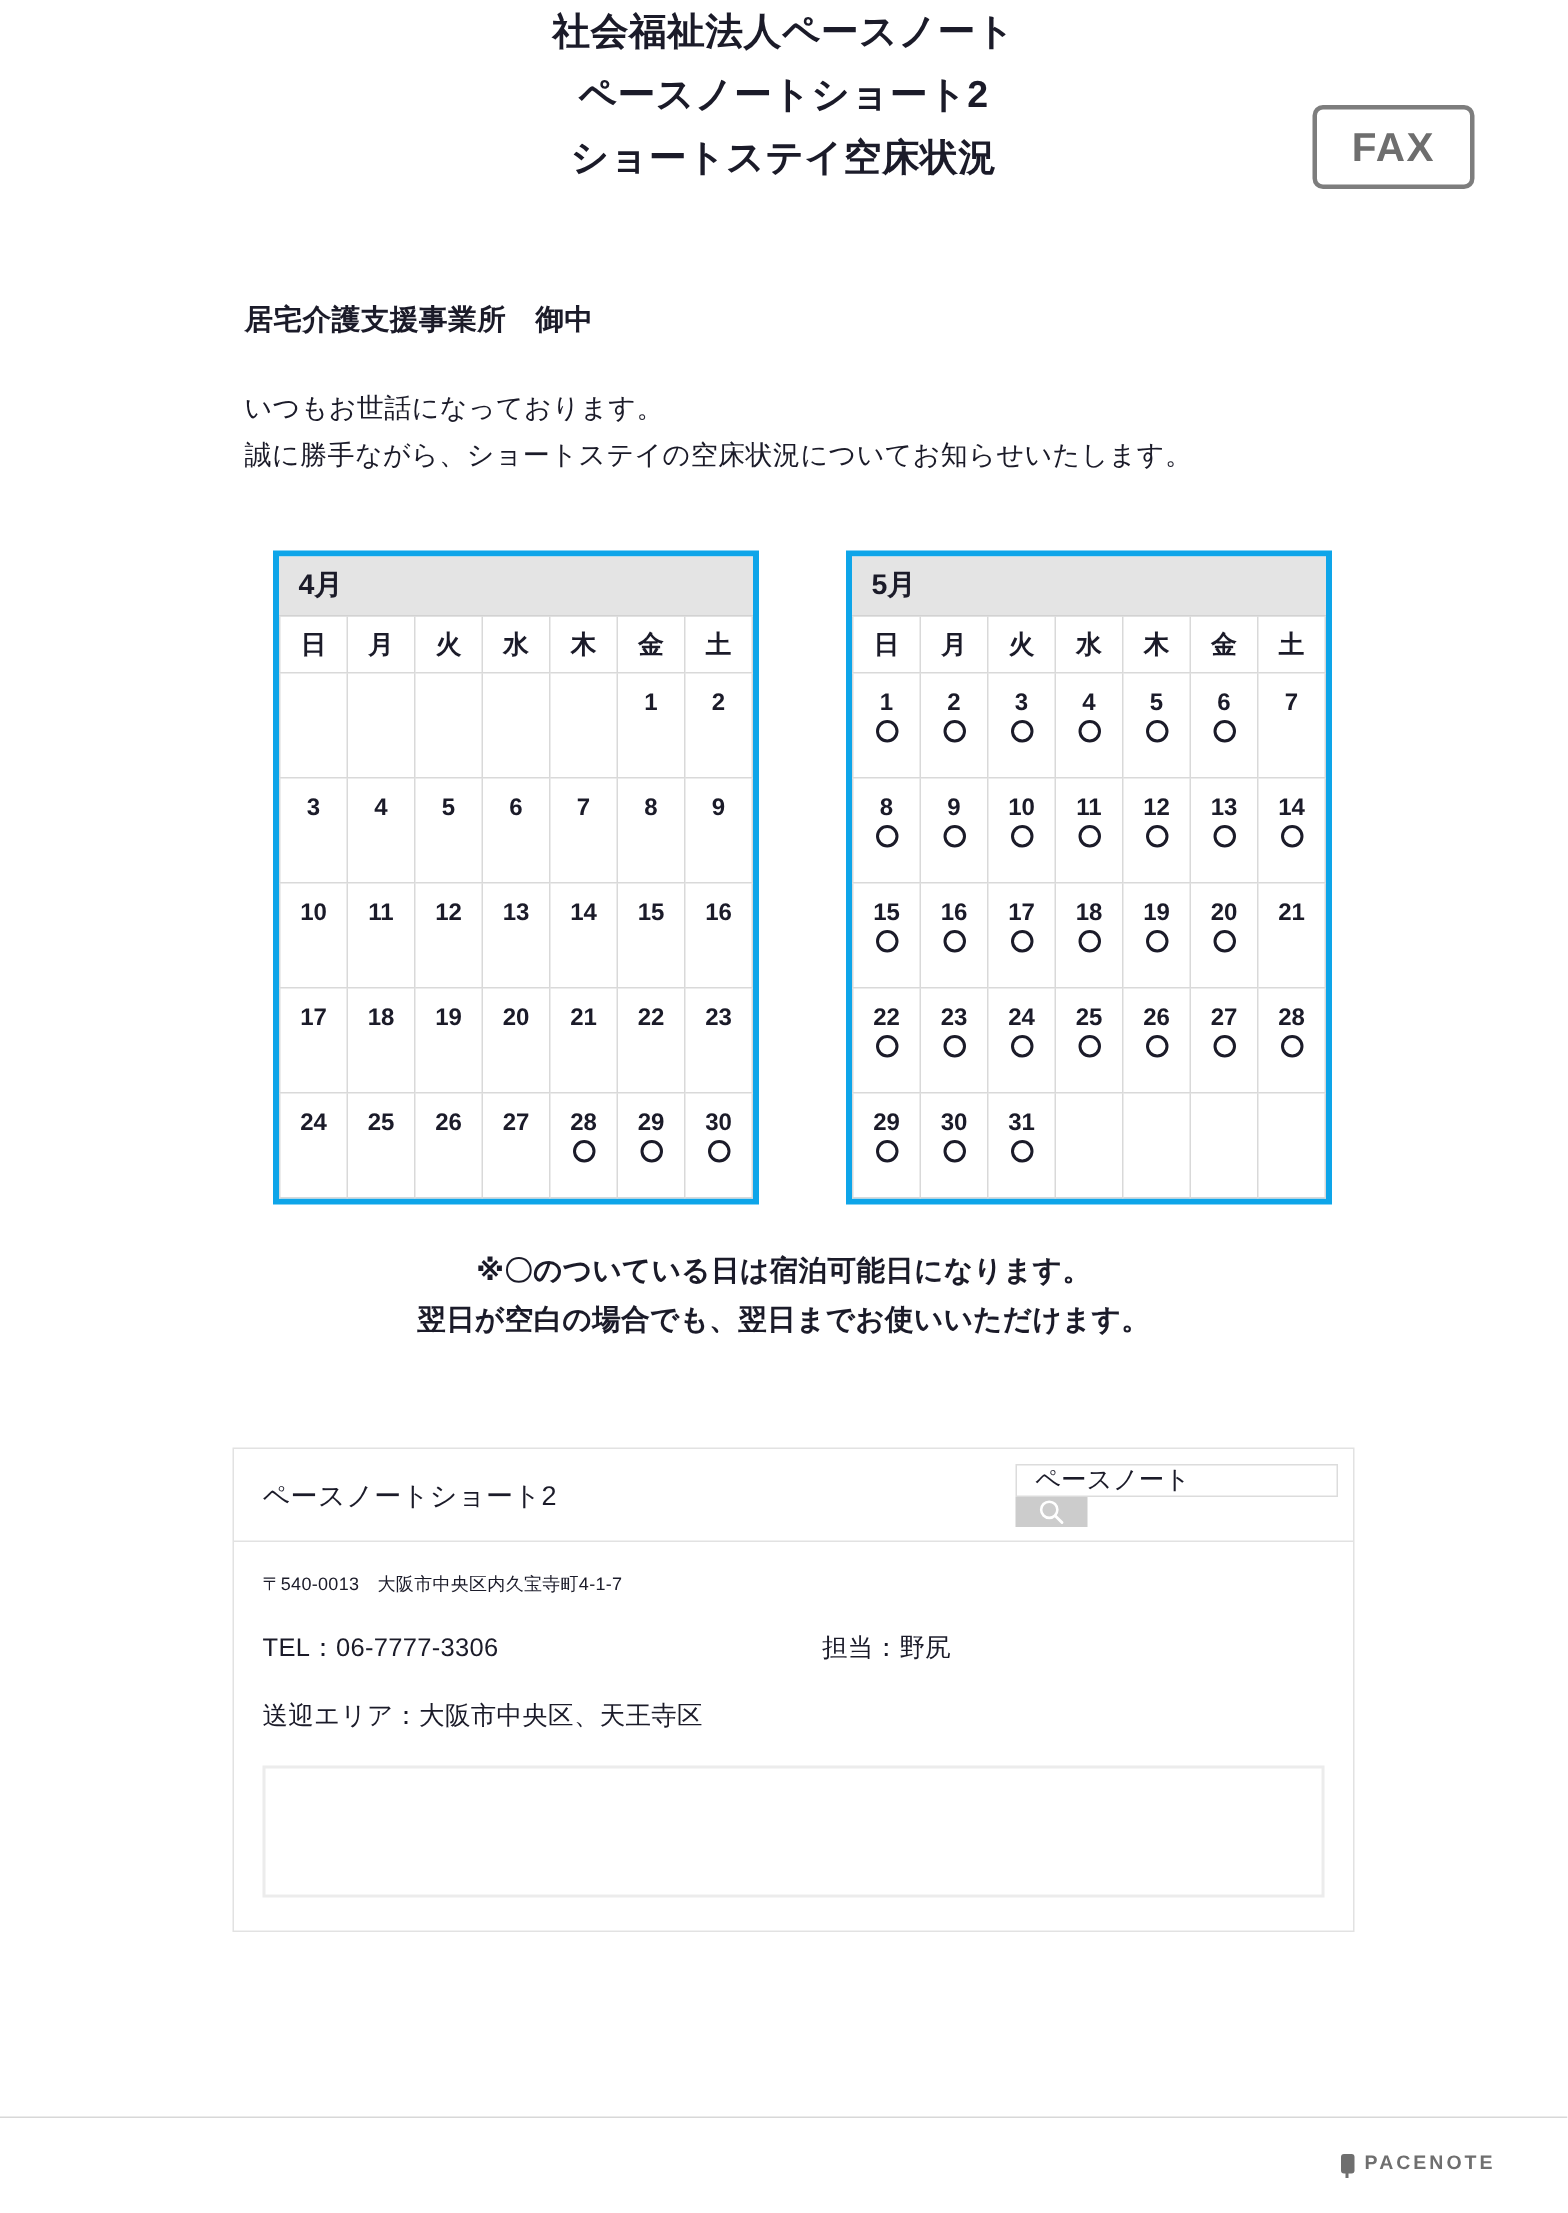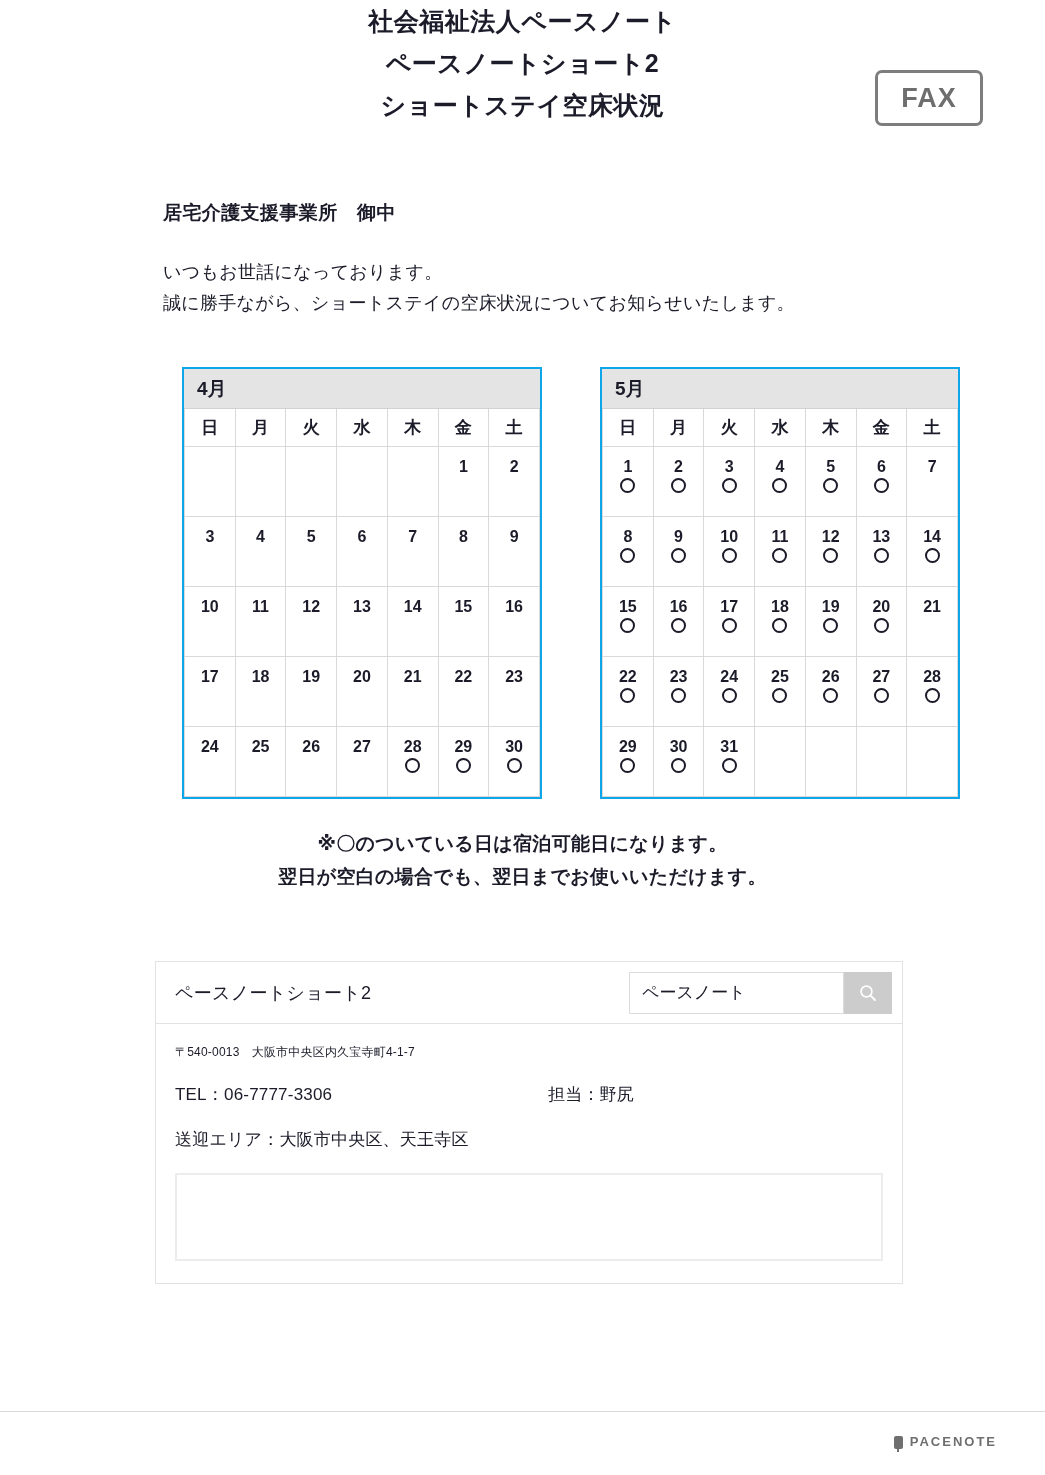--- a/index.html
+++ b/index.html
@@ -74,22 +74,22 @@
   }
 
   
   .calendars {
     margin-top: 48px;
     margin-left: 182px;
     display: flex;
     gap: 58px;
   }
   .cal {
-    width: 360px;
-    border: 2px solid #0ea5e9;
+    width: 324px;
+    border: 4px solid #0ea5e9;
     box-sizing: border-box;
     background: #fff;
   }
   .cal-month {
     background: #e4e4e4;
     height: 40px;
     line-height: 40px;
     padding-left: 13px;
     font-size: 19px;
     font-weight: bold;
@@ -167,20 +167,21 @@
   .card-facility-name {
     font-size: 18px;
     letter-spacing: 0.3px;
     flex: 1;
   }
   .search-wrap {
     display: flex;
     align-items: stretch;
     height: 42px;
     margin-right: 10px;
+    flex-direction: column;
   }
   .search-input {
     width: 215px;
     border: 1px solid #dcdcdc;
     box-sizing: border-box;
     font-size: 17px;
     color: #1b1b29;
     padding: 0 12px;
     font-family: inherit;
     background: #fff;

